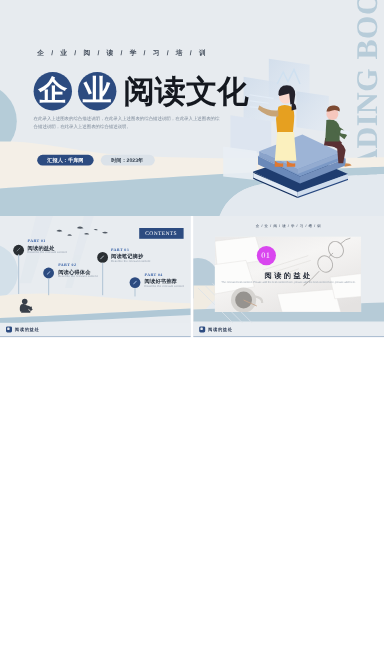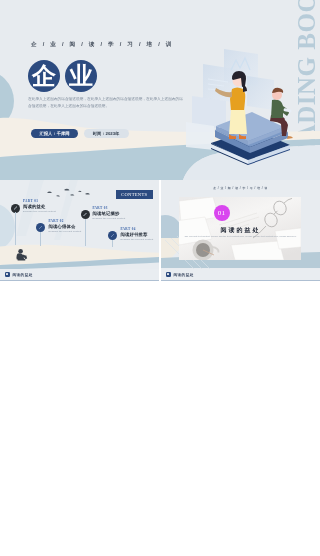--- a/index.html
+++ b/index.html
@@ -155,20 +155,21 @@
         <path d="M232 92 q-8 1 -16 -4 l-1 3 q8 7 17 6 z" fill="#c8a477"></path>
         <circle cx="238" cy="81" r="5.4" fill="#fbd9cf"></circle>
         <path d="M232 79 q0 -8 7 -8 q7 0 7 8 l-1 7 -3 1 -1 -9 -8 2 z" fill="#24222c"></path>
         <path d="M243 85 q4 1 4 6 l-4 1 z" fill="#24222c"></path>
       </g>
     </svg>
 
     <div class="cv-eyebrow">企 / 业 / 阅 / 读 / 学 / 习 / 培 / 训</div>
     <div class="cv-badge b1">企</div>
     <div class="cv-badge b2">业</div>
+    <div class="cv-rest">阅读文化</div>
     <div class="cv-para">在此录入上述图表的综合描述说明，在此录入上述图表的综合描述说明，在此录入上述图表的综合描述说明，在此录入上述图表的综合描述说明。</div>
     <div class="cv-pill p1">汇报人：千库网</div>
     <div class="cv-pill p2">时间：2023年</div>
   </div>
 
   <div class="sl r2 c1">
     <svg class="bg" width="159" height="101" viewBox="0 0 159 101">
       <circle cx="-9" cy="47" r="24" fill="#d3e0e9"></circle>
       <g opacity=".45" fill="#dfe6ed">
         <polygon points="30,0 44,0 26,56 16,56"></polygon>

